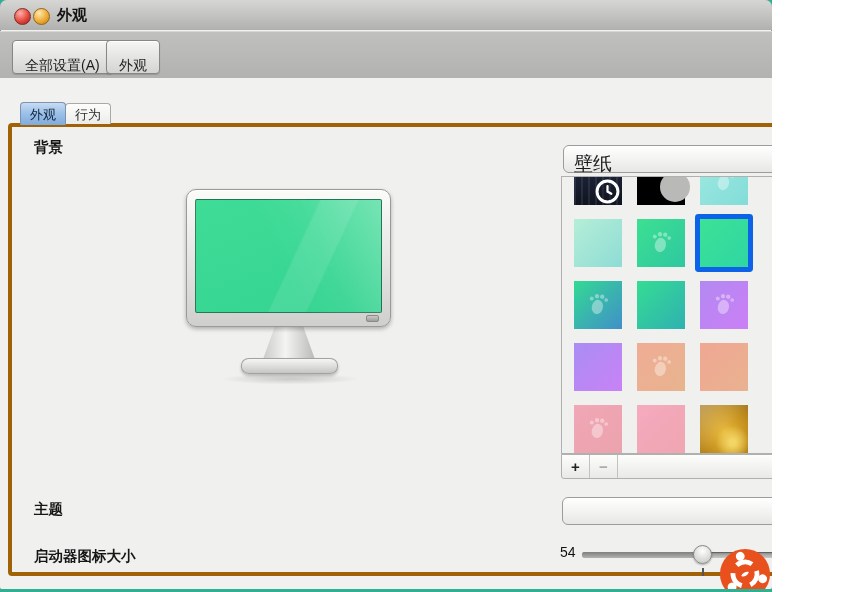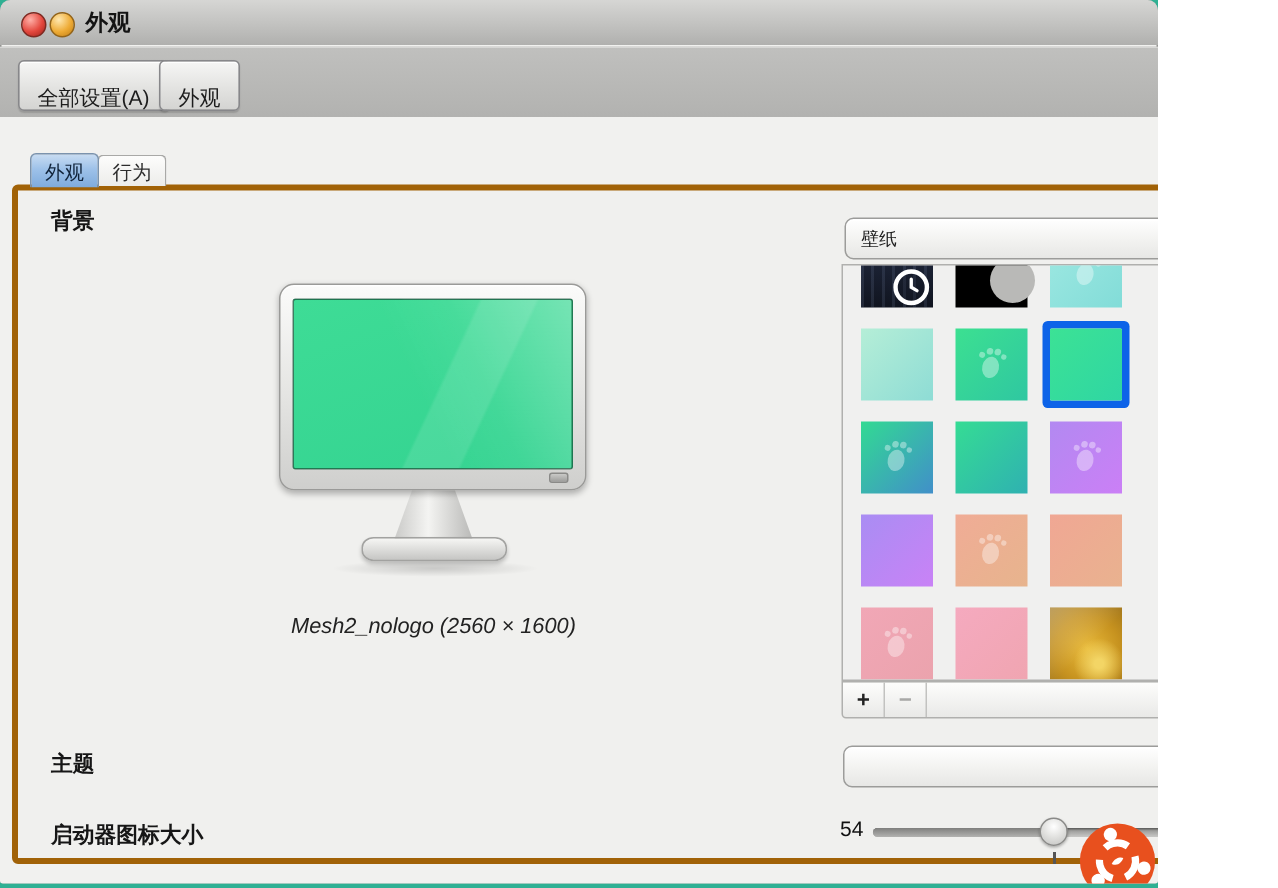--- a/index.html
+++ b/index.html
@@ -118,21 +118,21 @@
   }
   
   .select {
     position:absolute; height:28px; box-sizing:border-box;
     background:linear-gradient(180deg,#ffffff,#f2f2f0 55%,#e7e7e5);
     border:1px solid #9c9c9a; border-radius:6px; cursor:pointer;
     box-shadow:inset 0 1px 0 #fff;
   }
   .wp-select    { left:551px; top:18px;  width:256px; }
   .theme-select { left:550px; top:370px; width:258px; }
-  .sel-text { position:absolute; left:10px; top:5px; font-size:12px; color:#1c1c1c; }
+  .sel-text { position:absolute; left:10px; top:5px; font-size:19px; color:#1c1c1c; }
   .spinner { position:absolute; right:9px; top:7px; }
   .spinner i { display:block; width:0; height:0; border-left:4px solid transparent; border-right:4px solid transparent; }
   .spinner .up   { border-bottom:5px solid #5a5a58; margin-bottom:3px; }
   .spinner .down { border-top:5px solid #5a5a58; }
   
   .wp-list {
     position:absolute; left:549px; top:49px; width:263px; height:278px;
     background:#f0f0ef; border:1px solid #b0b0ae; box-sizing:border-box; overflow:hidden;
   }
   .wp-grid {
@@ -233,21 +233,20 @@
 
         <div class="monitor">
           <div class="mshadow"></div>
           <div class="neck"></div>
           <div class="base"></div>
           <div class="bezel">
             <div class="screen"></div>
             <div class="power-dot"></div>
           </div>
         </div>
-        <div class="caption">Mesh2_nologo (2560 × 1600)</div>
 
         <div class="select wp-select">
           <span class="sel-text">壁纸</span>
           <span class="spinner">
               <i class="up"></i>
               <i class="down"></i>
             </span>
         </div>
 
         <div class="wp-list">

